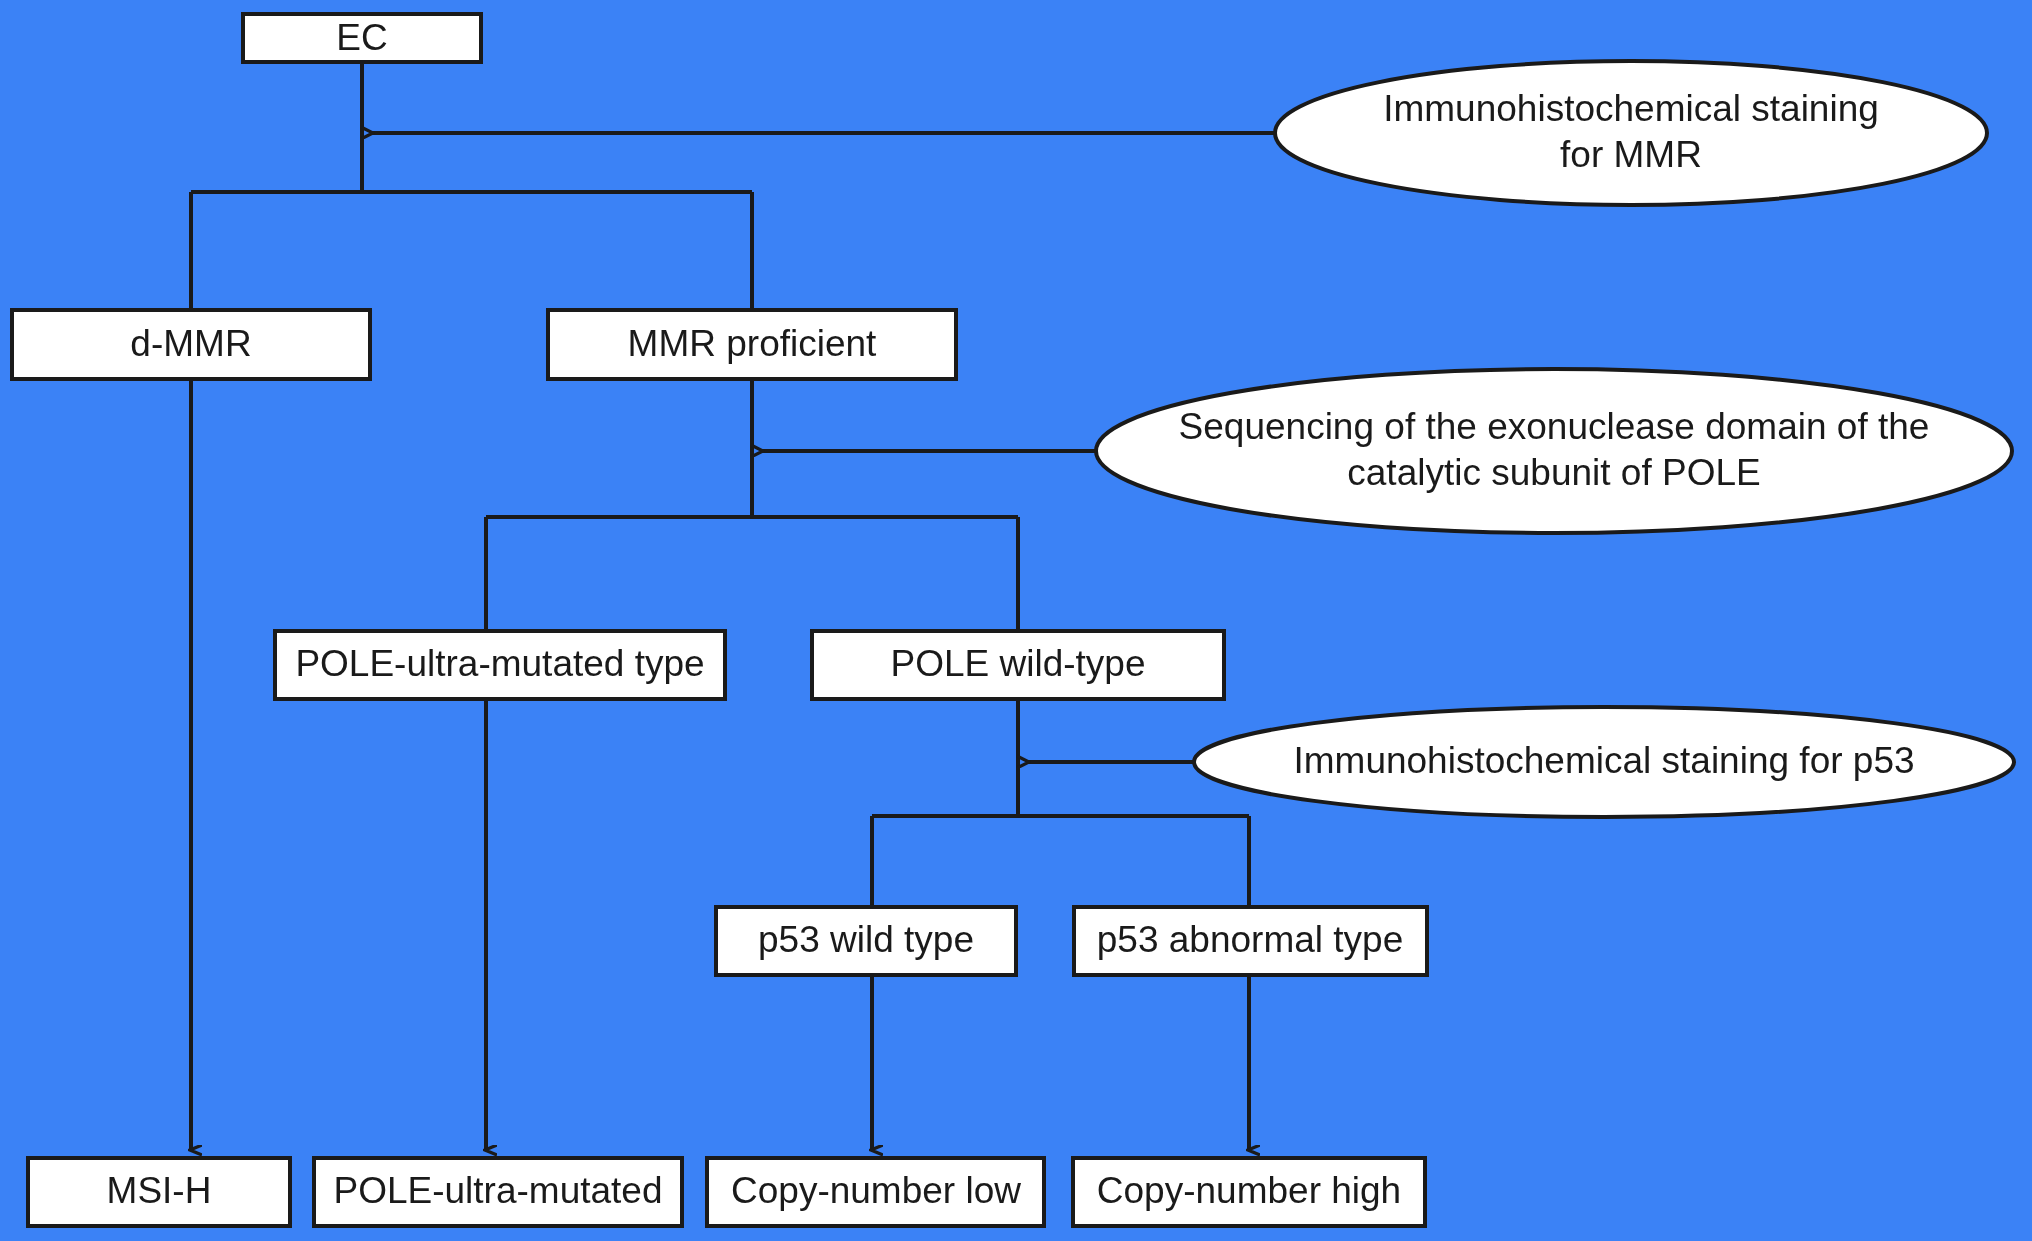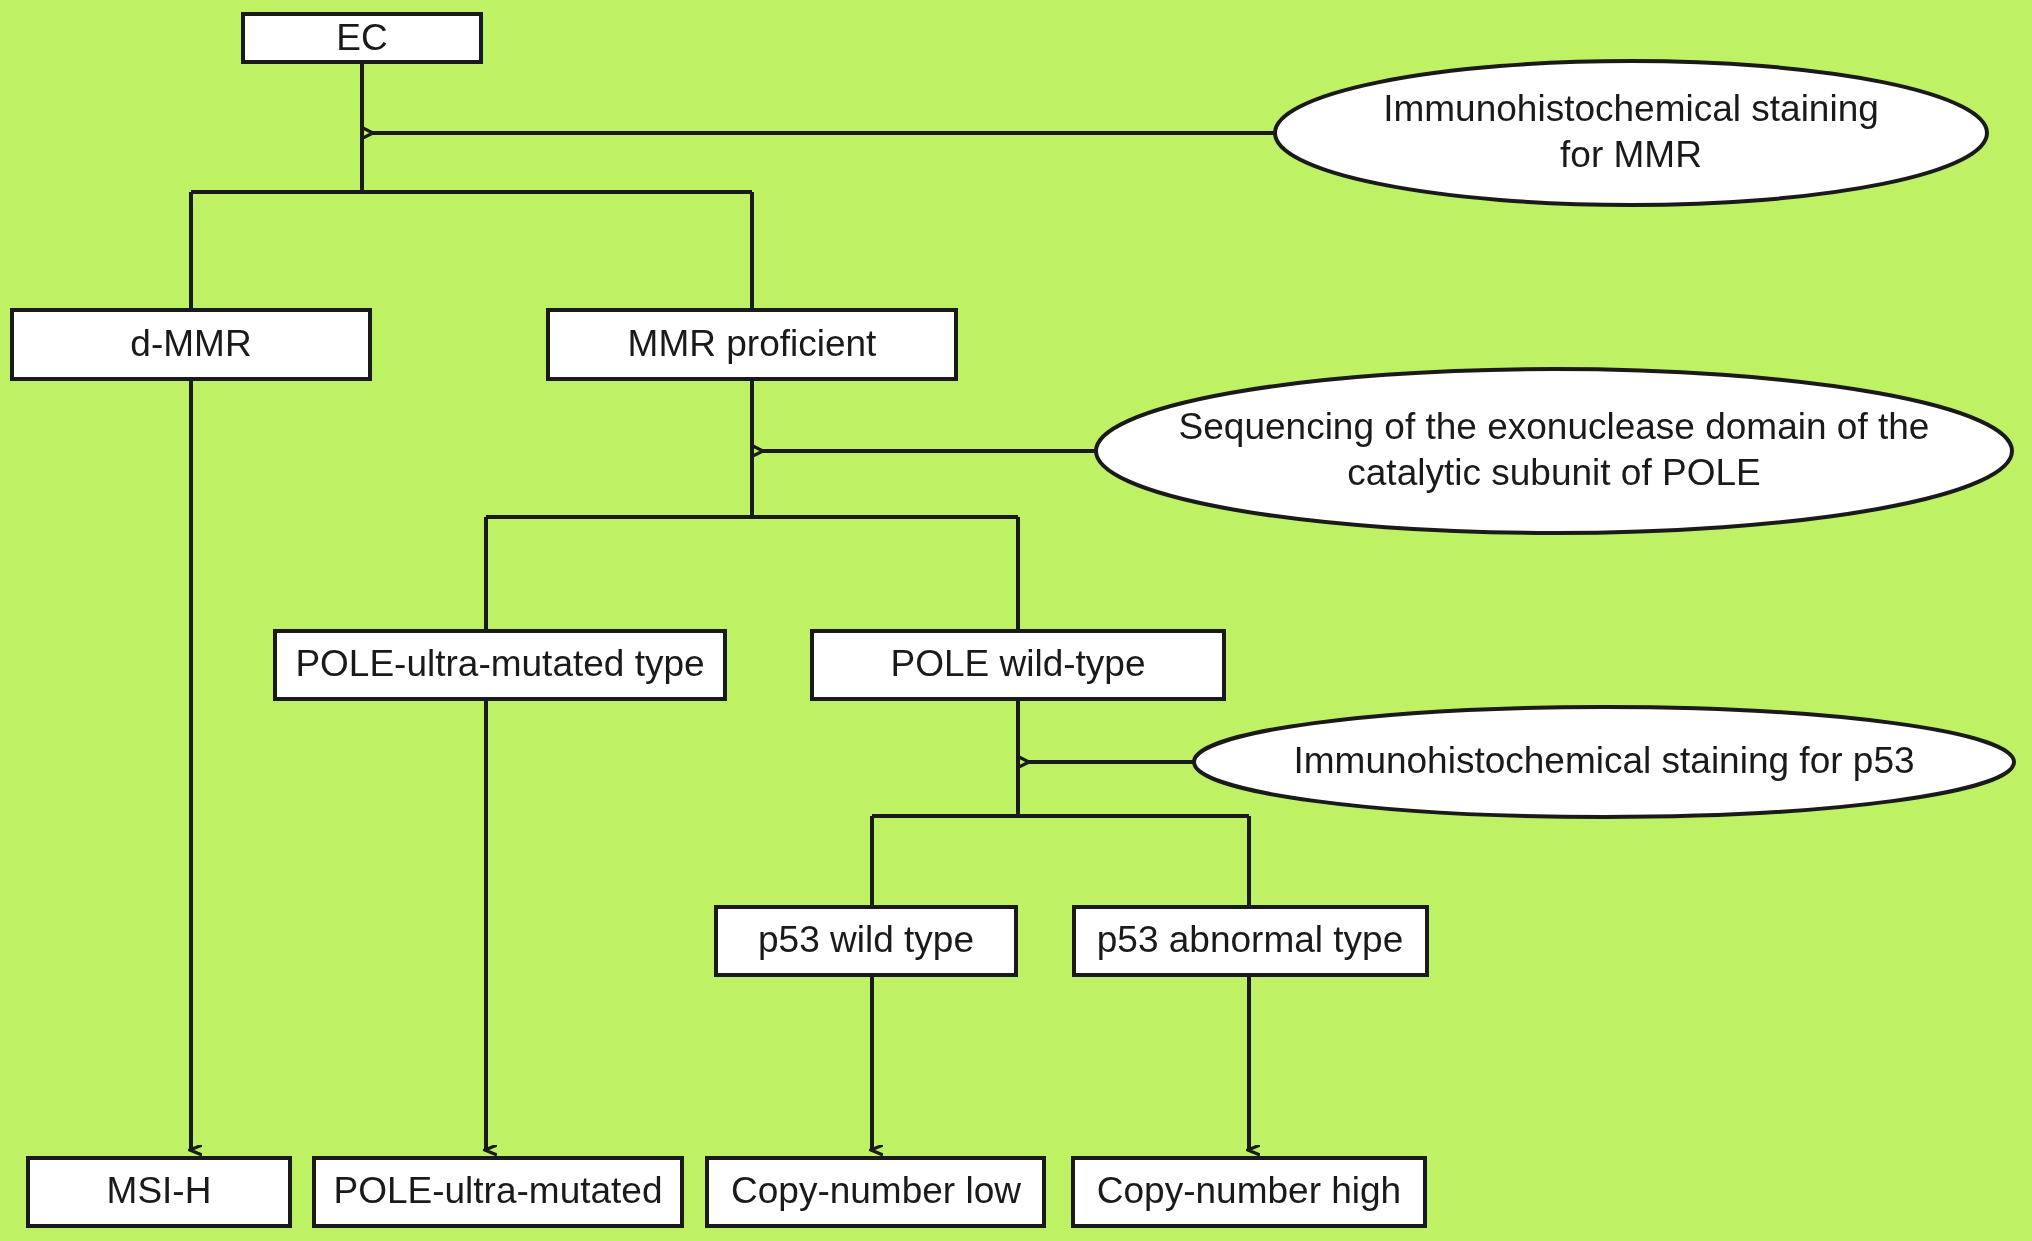--- a/index.html
+++ b/index.html
@@ -4,21 +4,21 @@
 <style>
   html, body {
     margin: 0;
     padding: 0;
     background: #ffffff;
   }
   #canvas {
     position: relative;
     width: 2032px;
     height: 1241px;
-    background: #bef264;
+    background: #3b82f6;
     overflow: hidden;
     font-family: "Liberation Sans", sans-serif;
   }
   #diagram-svg {
     position: absolute;
     top: 0;
     left: 0;
     width: 2032px;
     height: 1241px;
   }

